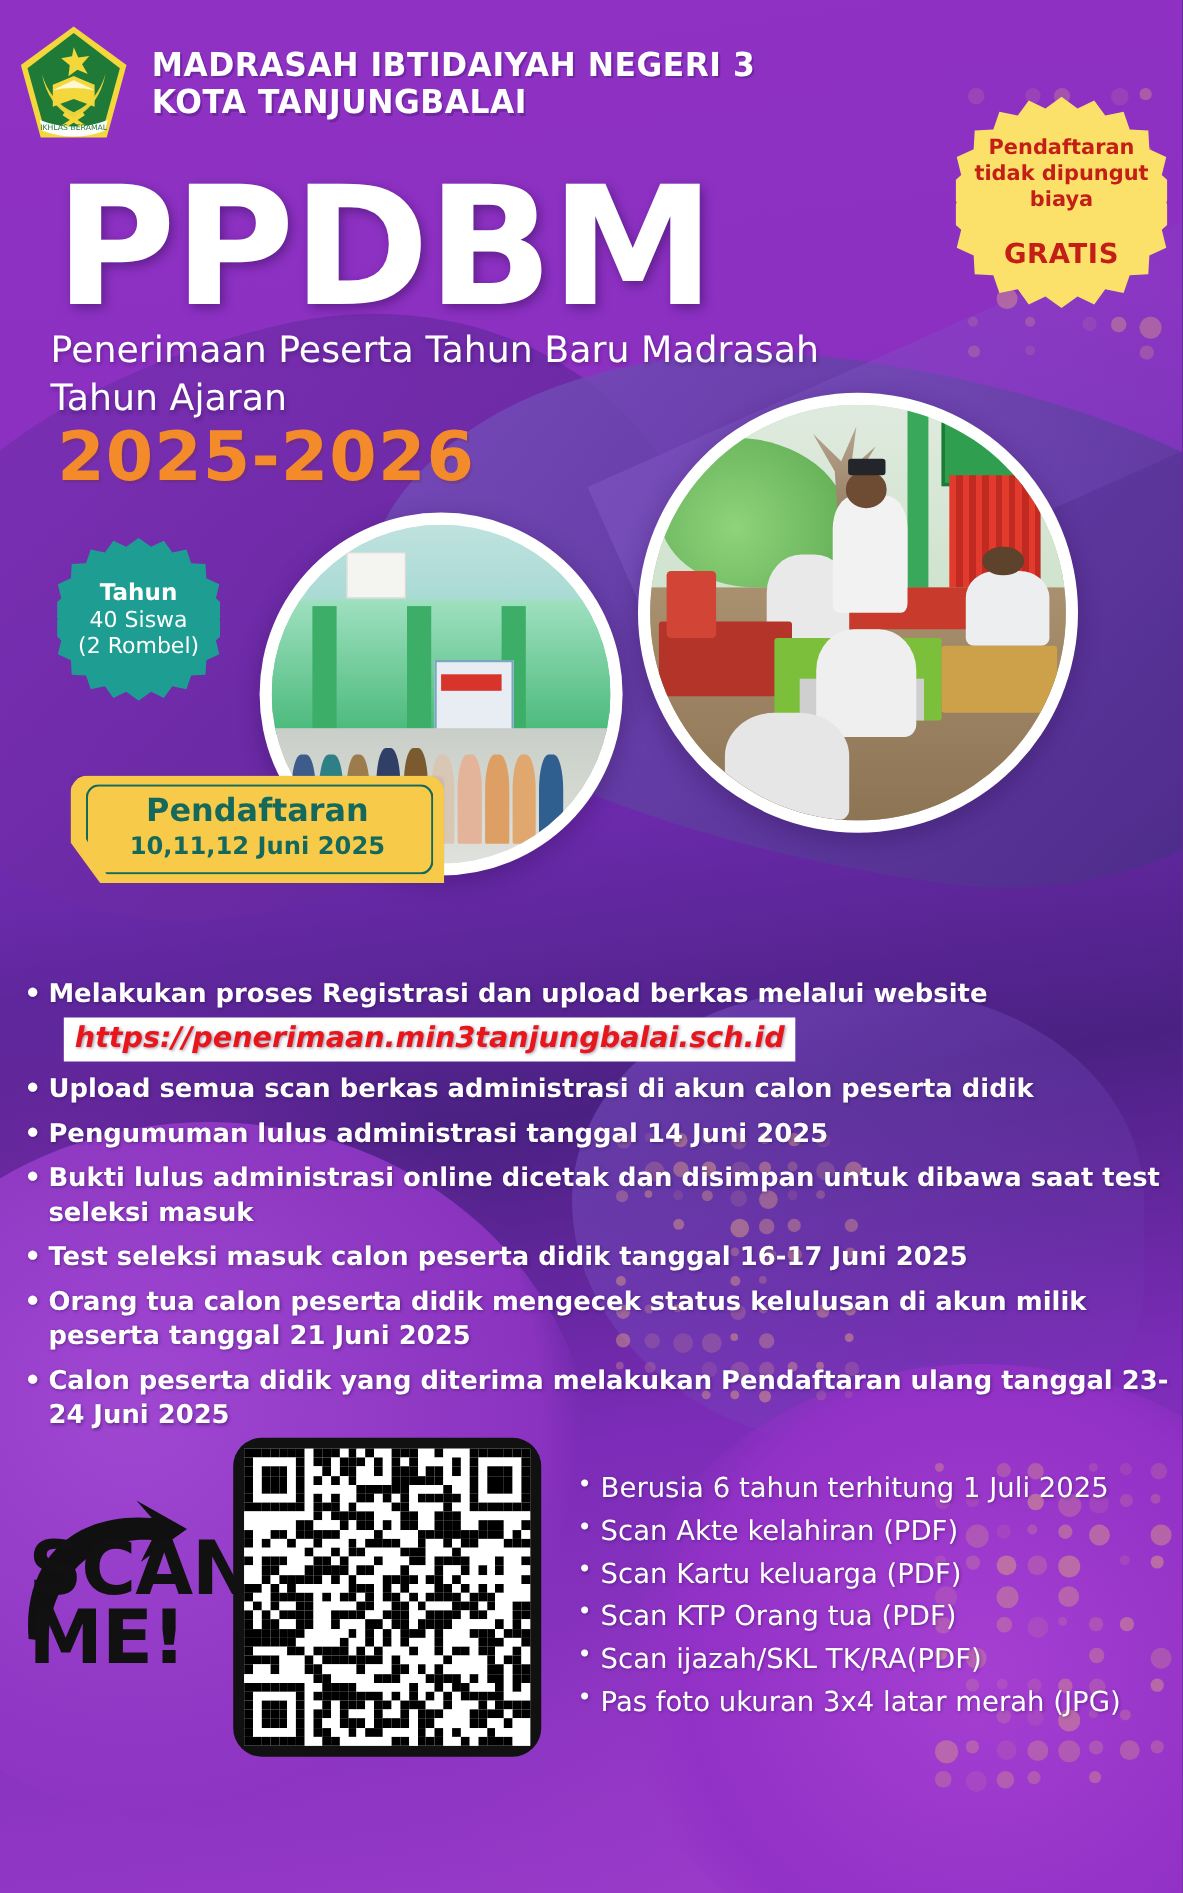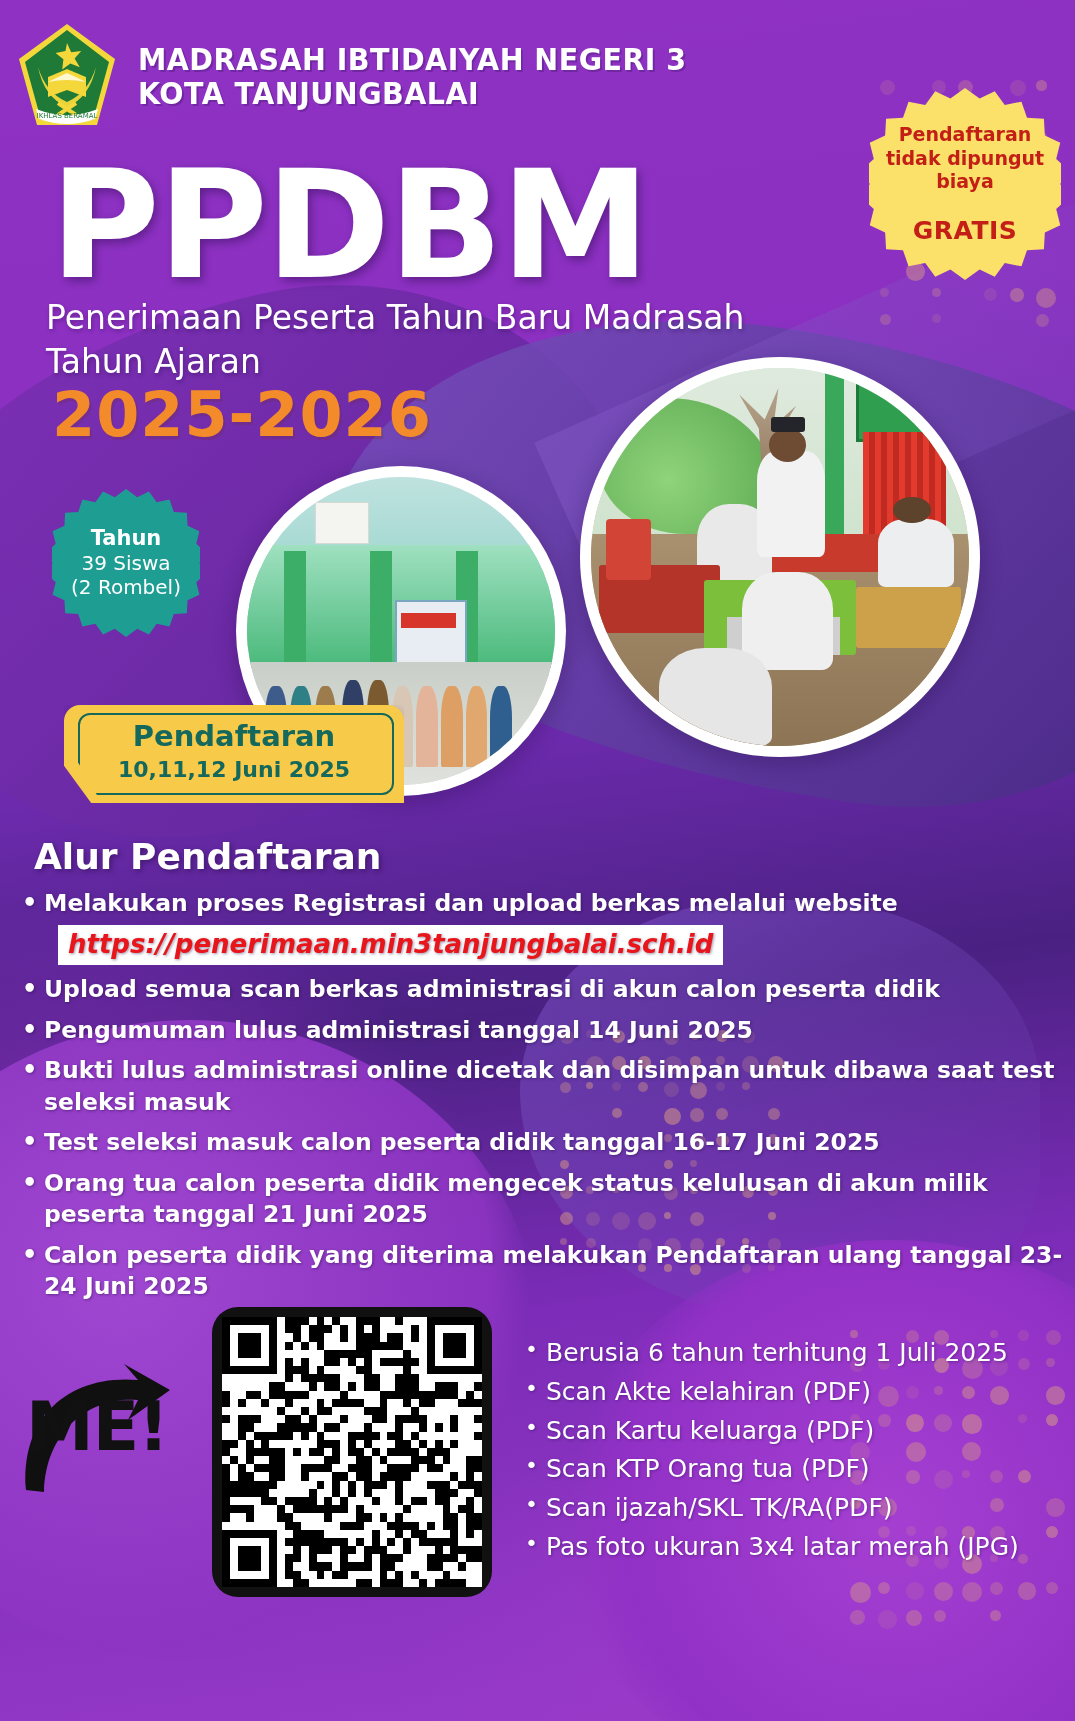--- a/index.html
+++ b/index.html
@@ -321,21 +321,21 @@
 
   <div class="ppdbm">PPDBM</div>
   <div class="subtitle">
     <div>Penerimaan Peserta Tahun Baru Madrasah</div>
     <div>Tahun Ajaran</div>
   </div>
   <div class="year">2025-2026</div>
 
   <div class="kuota">
     <div class="k-title">Tahun</div>
-    <div class="k-line">39 Siswa</div>
+    <div class="k-line">40 Siswa</div>
     <div class="k-line">(2 Rombel)</div>
   </div>
 
   <div class="photo photo-right">
     <div class="inner">
       <div class="ph-class">
         <i class="pv" style="left:0;top:0;width:100%;height:46%;background:linear-gradient(#dfeade,#cfe3cd)"></i>
         <i class="pv" style="left:2%;top:8%;width:46%;height:36%;background:radial-gradient(circle at 40% 60%,#8fd37a,#5aa84f);border-radius:30% 60% 40% 50%"></i>
         <i class="pv" style="left:34%;top:4%;width:26%;height:30%;background:linear-gradient(#b9a58f,#8a7357);clip-path:polygon(45% 100%,40% 40%,20% 10%,46% 32%,60% 4%,55% 38%,78% 20%,58% 48%,55% 100%)"></i>
         <i class="pv" style="left:70%;top:2%;width:24%;height:16%;background:#2f9f4f;border:3px solid #1d7a37"></i>
@@ -384,35 +384,35 @@
         <i class="pv" style="left:79%;top:68%;width:7%;height:26%;background:#2e5f8f;border-radius:40% 40% 4% 4%"></i>
       </div>
     </div>
   </div>
 
   <div class="ribbon">
     <div class="r-title">Pendaftaran</div>
     <div class="r-date">10,11,12 Juni 2025</div>
   </div>
 
-  <div class="alur-head">Alur Pendaftaran</div>
   <ul class="alur-list" id="alur-list">
       <li><span>Melakukan proses Registrasi dan upload berkas melalui website</span><br><span class="url-chip">https://penerimaan.min3tanjungbalai.sch.id</span></li>
       <li><span>Upload semua scan berkas administrasi di akun calon peserta didik</span></li>
       <li><span>Pengumuman lulus administrasi tanggal 14 Juni 2025</span></li>
       <li><span>Bukti lulus administrasi online dicetak dan disimpan untuk dibawa saat test seleksi masuk</span></li>
       <li><span>Test seleksi masuk calon peserta didik tanggal 16-17 Juni 2025</span></li>
       <li><span>Orang tua calon peserta didik mengecek status kelulusan di akun milik peserta tanggal 21 Juni 2025</span></li>
       <li><span>Calon peserta didik yang diterima melakukan Pendaftaran ulang tanggal 23-24 Juni 2025</span></li>
     </ul>
 
   <svg class="arrow" viewBox="0 0 180 140">
     <path d="M6 132 C0 60 48 16 118 22 l-14 -16 l46 26 l-42 30 l10 -20 C72 38 26 70 24 134 Z" fill="#101010"></path>
   </svg>
   <div class="scanme">
+    <div class="txt">SCAN</div>
     <div class="txt">ME!</div>
   </div>
   <div class="qrbox">
     <div class="qr" id="qr" style="grid-template-columns: repeat(33, 1fr); grid-template-rows: repeat(33, 1fr);">
         <i style="background: rgb(0, 0, 0);"></i>
         <i style="background: rgb(0, 0, 0);"></i>
         <i style="background: rgb(0, 0, 0);"></i>
         <i style="background: rgb(0, 0, 0);"></i>
         <i style="background: rgb(0, 0, 0);"></i>
         <i style="background: rgb(0, 0, 0);"></i>

